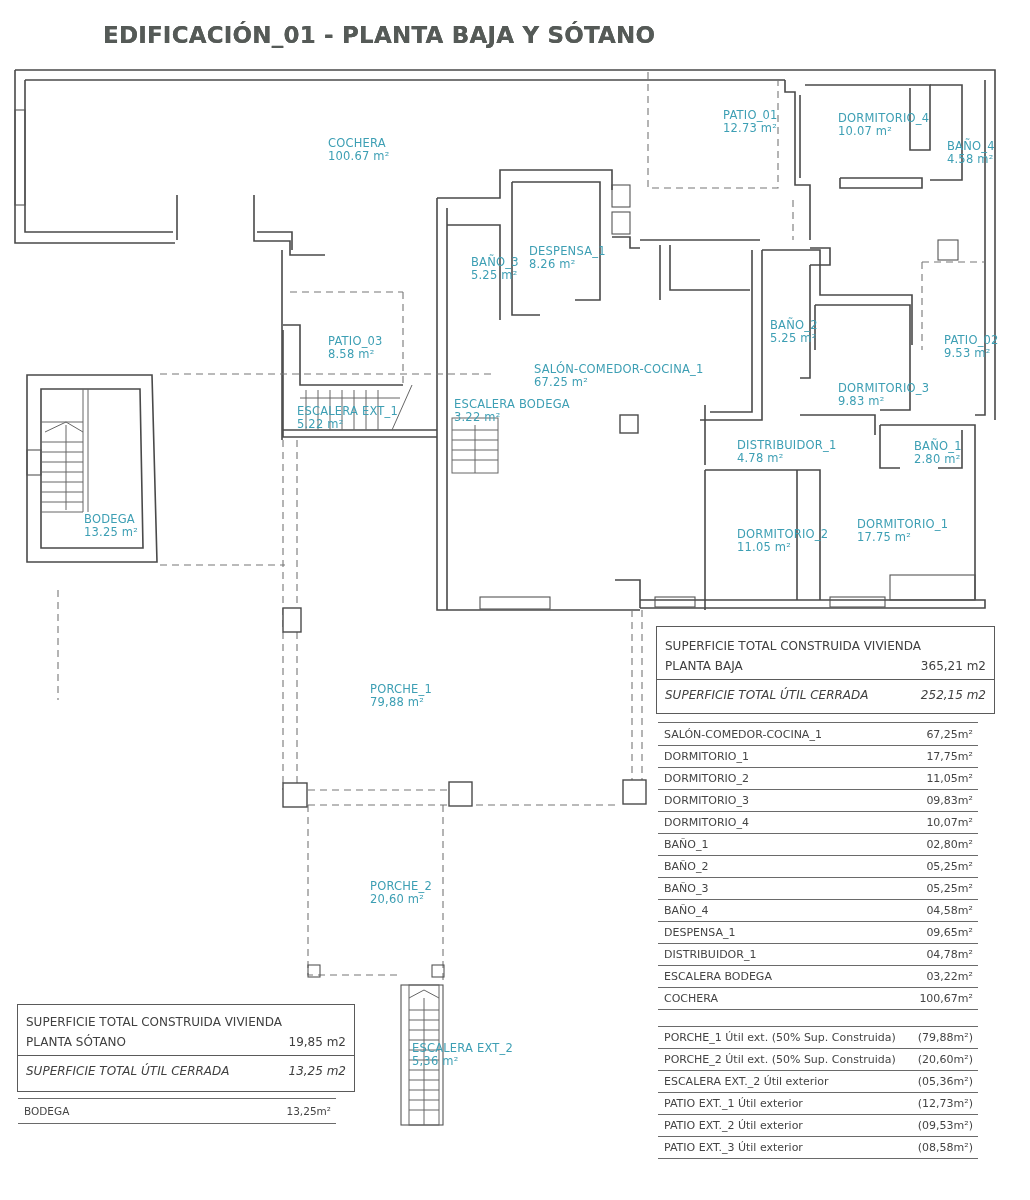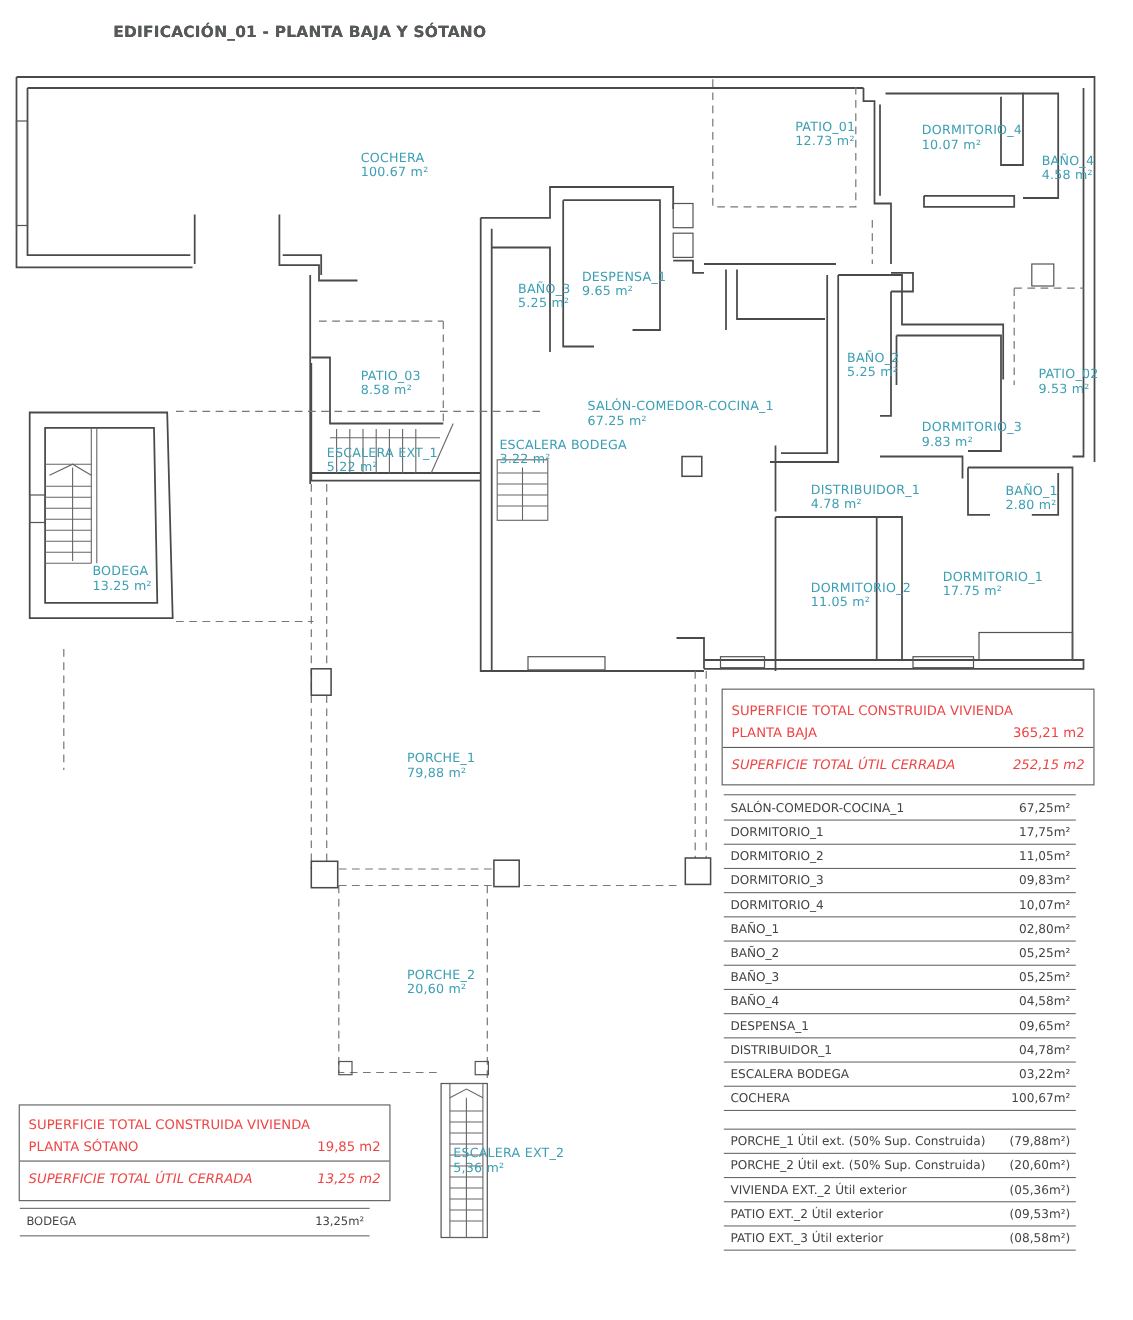--- a/index.html
+++ b/index.html
@@ -1,25 +1,25 @@
 <!DOCTYPE html>
 <html><head>
 <meta charset="utf-8">
 <style>
   html, body { margin: 0; padding: 0; background: #ffffff; }
   body { width: 1030px; height: 1200px; position: relative; overflow: hidden; font-family: "DejaVu Sans", sans-serif; color: #3a3a3a; }
-  .title { position: absolute; left: 103px; top: 22px; font-family: "DejaVu Sans", sans-serif; font-weight: bold; font-size: 14px; letter-spacing: 0.2px; color: #555a57; text-shadow: 0 0 0.6px #555a57; }
+  .title { position: absolute; left: 103px; top: 22px; font-family: "DejaVu Sans", sans-serif; font-weight: bold; font-size: 23px; letter-spacing: 0.2px; color: #555a57; text-shadow: 0 0 0.6px #555a57; }
   svg.plan { position: absolute; left: 0; top: 0; }
   .wall { fill: none; stroke: #4a4a4a; stroke-width: 1.6; }
   .wallthin { fill: none; stroke: #555; stroke-width: 1.1; }
   .dash { fill: none; stroke: #777; stroke-width: 1.1; stroke-dasharray: 7 5; }
   .stair { fill: none; stroke: #666; stroke-width: 1; }
   .pillar { fill: #fff; stroke: #4a4a4a; stroke-width: 1.4; }
   .room-label { position: absolute; font-family: "DejaVu Sans", sans-serif; font-size: 11.5px; line-height: 13px; color: #3d9fb4; white-space: nowrap; letter-spacing: 0.2px; }
-  .box { position: absolute; border: 1.5px solid #5a5a5a; background: #fff; font-family: "DejaVu Sans", sans-serif; color: #ef4444; }
+  .box { position: absolute; border: 1.5px solid #5a5a5a; background: #fff; font-family: "DejaVu Sans", sans-serif; color: #404040; }
   .box .row { display: flex; justify-content: space-between; padding: 0 8px; }
   .box .sep { border-top: 1.5px solid #5a5a5a; font-style: italic; }
   .tbl { position: absolute; font-family: "DejaVu Sans", sans-serif; font-size: 11px; color: #444; }
   .tbl .tr { display: flex; justify-content: space-between; border-bottom: 1.5px solid #6a6a6a; padding: 0 5px 0 6px; align-items: center; }
   .tbl .top { border-top: 1.5px solid #6a6a6a; }
 </style>
 </head>
 <body>
 
 <div class="title">EDIFICACIÓN_01 - PLANTA BAJA Y SÓTANO</div>
@@ -195,21 +195,21 @@
 <div class="room-label" style="left:947px;top:140px">
     <div>BAÑO_4</div>
     <div>4.58 m²</div>
   </div>
 <div class="room-label" style="left:471px;top:256px">
     <div>BAÑO_3</div>
     <div>5.25 m²</div>
   </div>
 <div class="room-label" style="left:529px;top:245px">
     <div>DESPENSA_1</div>
-    <div>9.65 m²</div>
+    <div>8.26 m²</div>
   </div>
 <div class="room-label" style="left:328px;top:335px">
     <div>PATIO_03</div>
     <div>8.58 m²</div>
   </div>
 <div class="room-label" style="left:534px;top:363px">
     <div>SALÓN-COMEDOR-COCINA_1</div>
     <div>67.25 m²</div>
   </div>
 <div class="room-label" style="left:770px;top:319px">
@@ -337,22 +337,26 @@
 <div class="tbl" style="left:658px;top:1026px;width:320px">
   <div class="tr top" style="height:21px">
       <span>PORCHE_1 Útil ext. (50% Sup. Construida)</span>
       <span>(79,88m²)</span>
     </div>
   <div class="tr" style="height:21px">
       <span>PORCHE_2 Útil ext. (50% Sup. Construida)</span>
       <span>(20,60m²)</span>
     </div>
   <div class="tr" style="height:21px">
-      <span>VIVIENDA EXT._2 Útil exterior</span>
+      <span>ESCALERA EXT._2 Útil exterior</span>
       <span>(05,36m²)</span>
+    </div>
+  <div class="tr" style="height:21px">
+      <span>PATIO EXT._1 Útil exterior</span>
+      <span>(12,73m²)</span>
     </div>
   <div class="tr" style="height:21px">
       <span>PATIO EXT._2 Útil exterior</span>
       <span>(09,53m²)</span>
     </div>
   <div class="tr" style="height:21px">
       <span>PATIO EXT._3 Útil exterior</span>
       <span>(08,58m²)</span>
     </div>
 </div>

